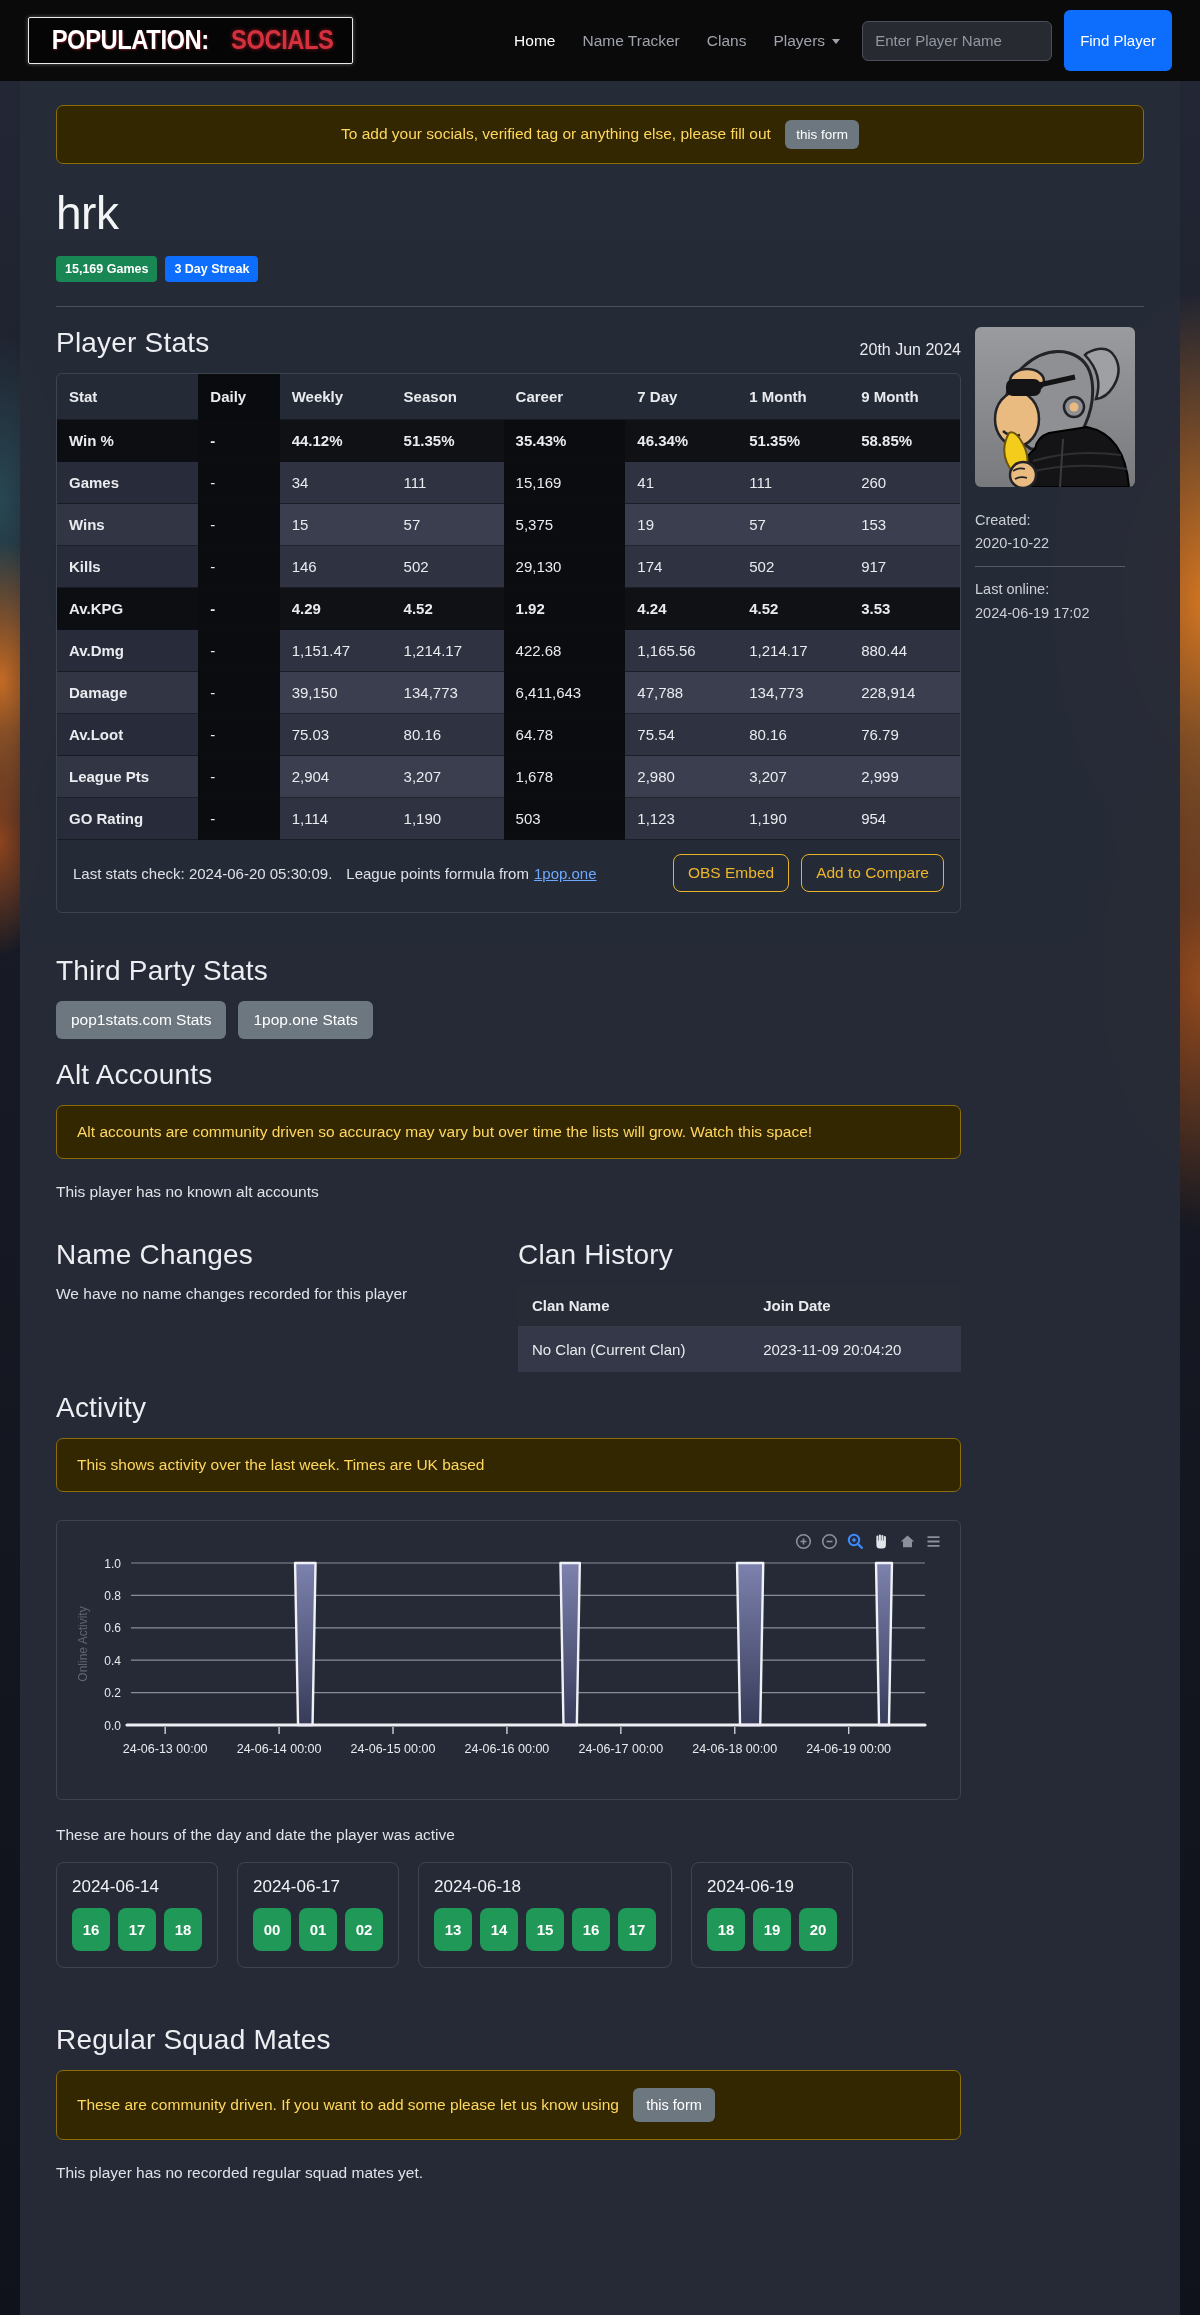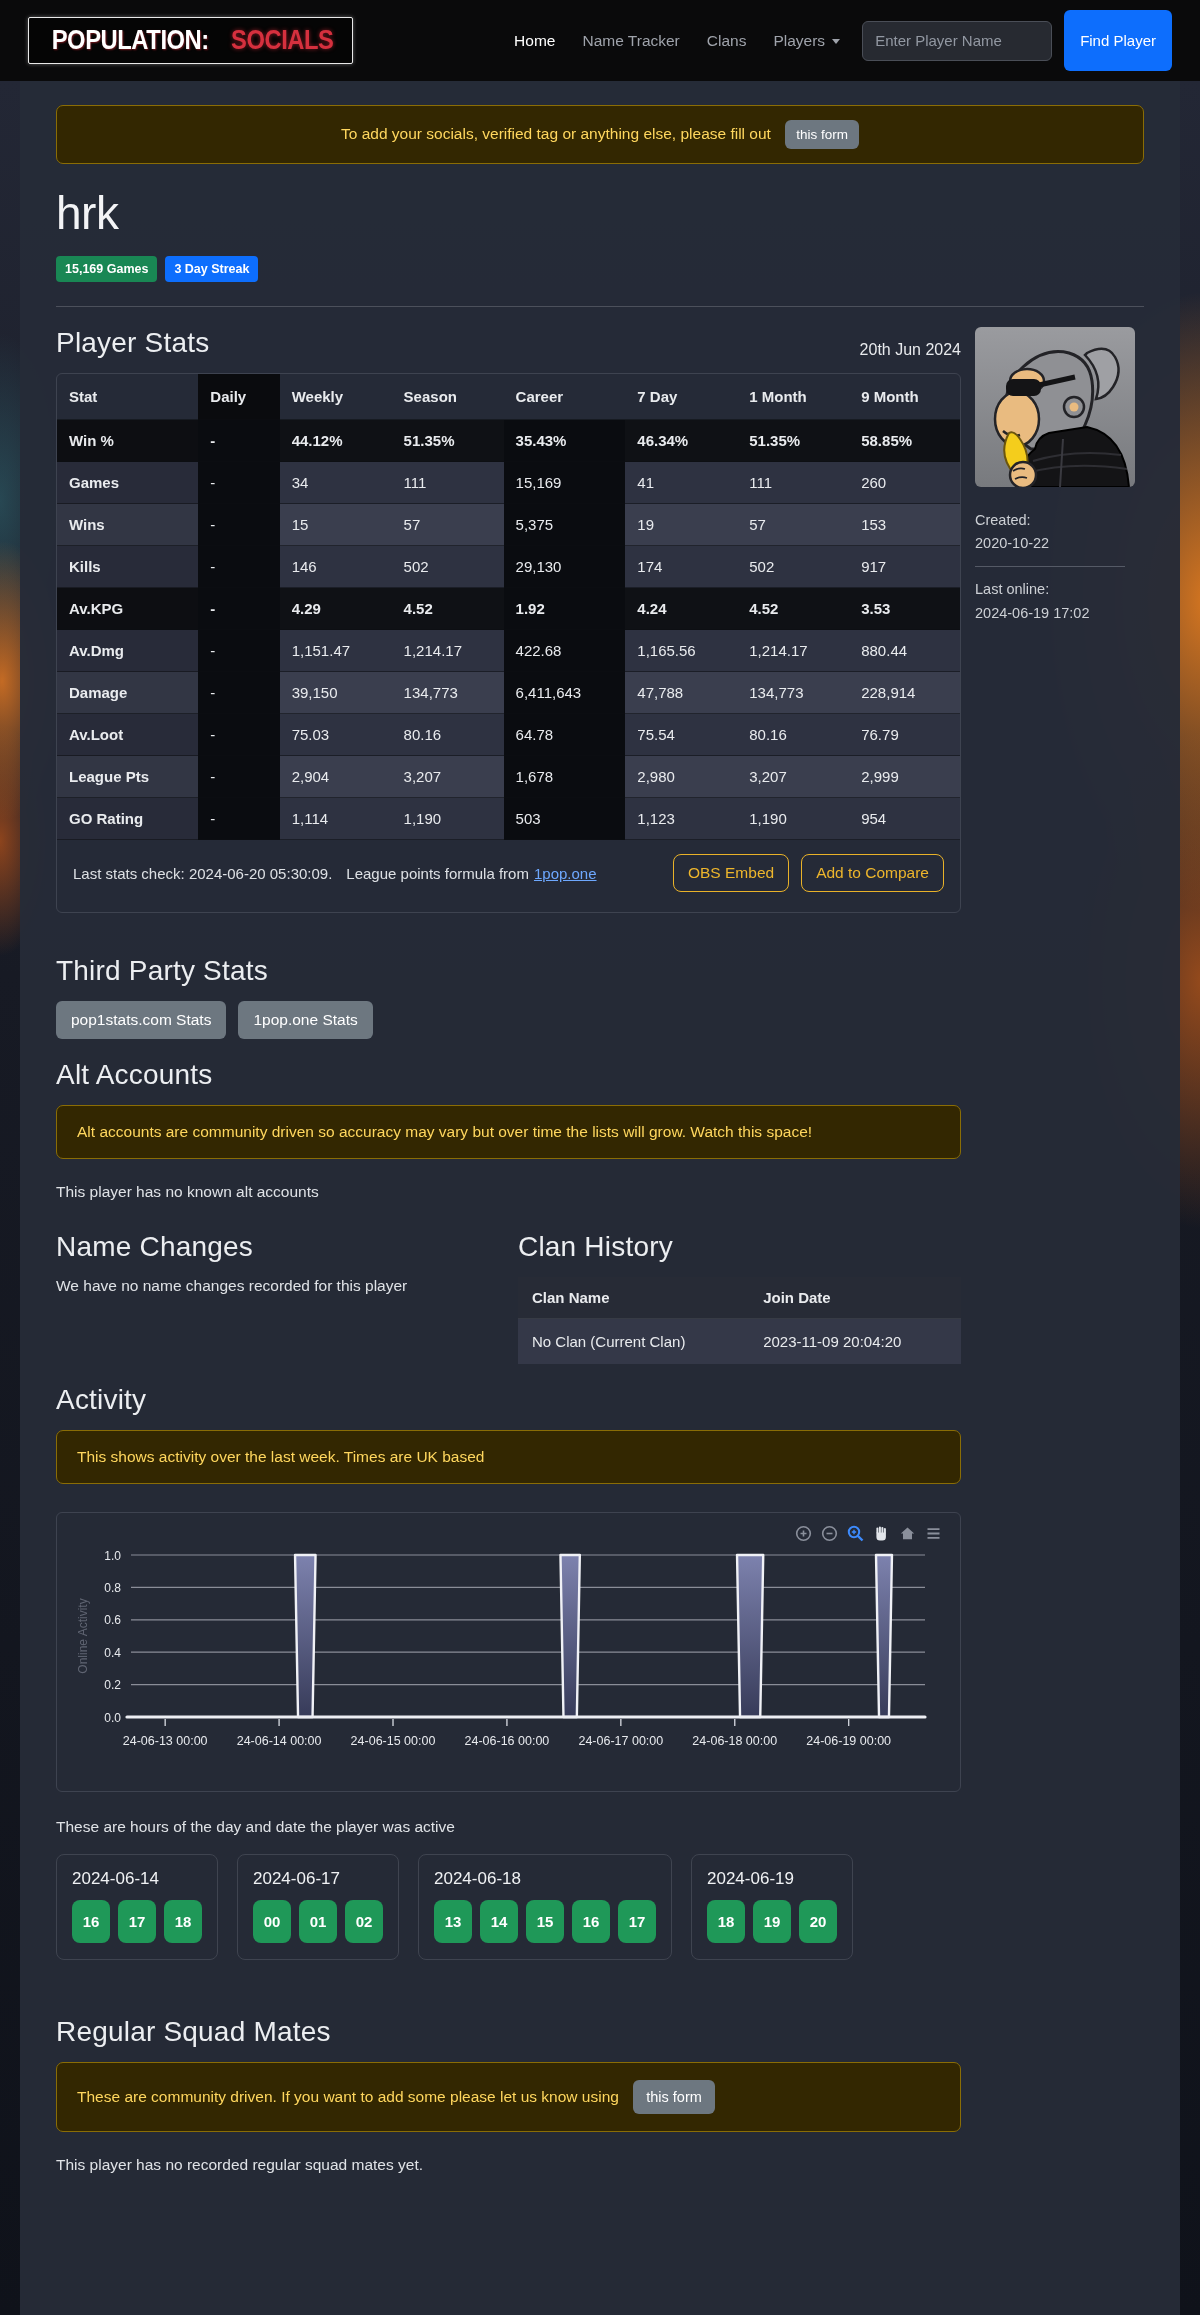--- a/index.html
+++ b/index.html
@@ -79,21 +79,21 @@
   .btn-gold { background:transparent; border:1px solid #e9b229; color:#eeb62c; border-radius:8px;
               padding:9px 14px; font-size:15.5px; margin-left:12px; cursor:pointer; font-family:inherit; }
   
   .avatar-box { width:160px; height:160px; border-radius:6px; overflow:hidden; }
   .profile-text { font-size:14.5px; color:#cdd0d5; line-height:1.6; margin-top:22px; }
   .profile-sep { border:none; border-top:1px solid #555a66; margin:11px 0; width:150px; margin-left:0; }
   
   .section-gap { margin-top:20px; }
   .btn-row { display:flex; gap:12px; }
   .muted-line { font-size:15.5px; color:#dfe2e6; margin:24px 0 0; }
-  .two-col { display:flex; margin-top:30px; }
+  .two-col { display:flex; margin-top:38px; }
   .nc-col { flex:1; padding-right:20px; }
   .ch-col { width:443px; flex:0 0 443px; }
   table.clan { width:100%; border-collapse:collapse; font-size:15px; color:#e9ebee; }
   table.clan thead th { text-align:left; font-weight:bold; padding:12px 14px; background:#272b36; }
   table.clan tbody td { text-align:left; padding:14px 14px; background:#343848; border-top:1px solid rgba(255,255,255,.08); }
   
   .chart-card { position:relative; border:1px solid #3e4350; border-radius:6px; padding:14px 16px 8px; margin-bottom:26px; }
   .modebar { position:absolute; top:12px; right:18px; display:flex; gap:9px; align-items:center; }
   .modebar .mb-icon { width:17px; height:17px; cursor:pointer; display:block; }
   

